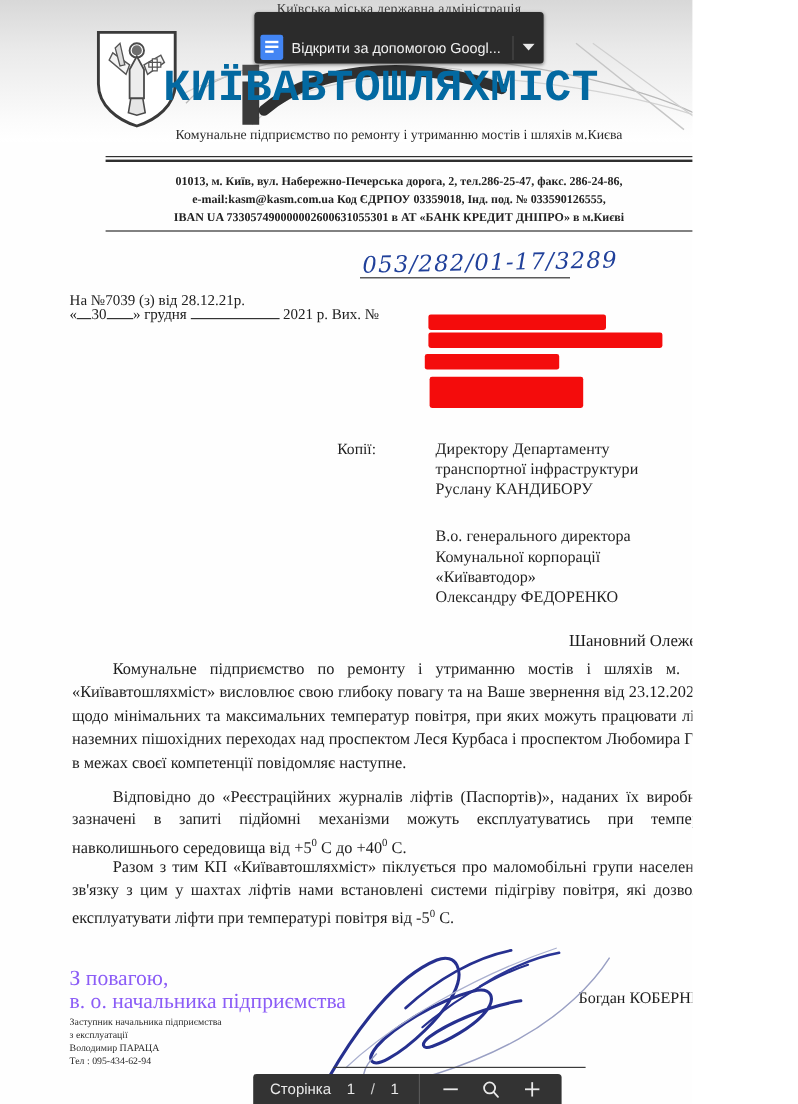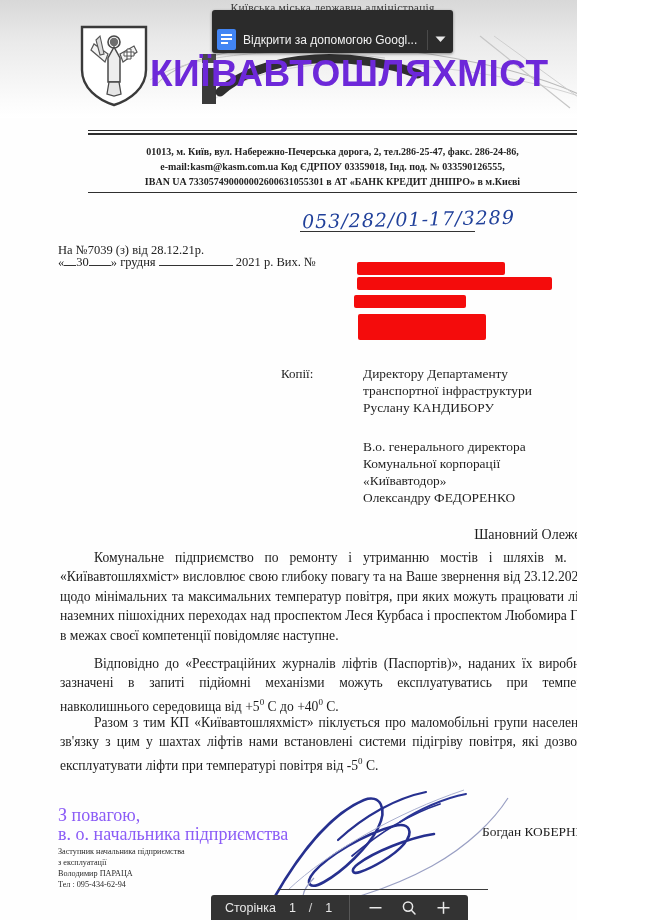--- a/index.html
+++ b/index.html
@@ -62,29 +62,29 @@
   .coat {
     position: absolute;
     left: 78px;
     top: 24px;
     width: 72px;
     height: 84px;
   }
 
   .wordmark {
     position: absolute;
-    left: 150px;
+    left: 136px;
     top: 48px;
     width: 420px;
     height: 52px;
-    font-family: Liberation Sans, sans-serif;
+    font-family: Liberation Mono, monospace;
     font-size: 37px;
     font-weight: bold;
     letter-spacing: .5px;
-    color: #6d28d9;
+    color: #0369a1;
     line-height: 52px;
     white-space: nowrap;
     overflow: hidden;
   }
 
   .swoosh {
     position: absolute;
     left: 150px;
     top: 34px;
     width: 470px;
@@ -385,20 +385,21 @@
       <path d="M0 46 C45 18 140 12 235 24" fill="none" stroke="#cccccc" stroke-width="1"></path>
       <path d="M60 70 C95 32 180 22 290 34 C360 42 420 56 460 74" fill="none" stroke="#d3d3d3" stroke-width="1"></path>
       <path d="M330 2 L420 74" stroke="#c6c6c6" stroke-width="1.2" fill="none"></path>
       <path d="M344 2 L446 76" stroke="#cfcfcf" stroke-width="1" fill="none"></path>
       <path d="M52 34 h14 v36 h-14 z" fill="#3a3a3a"></path>
       <path d="M52 20 h14 v9 h-14 z" fill="#4a4a4a"></path>
       <path d="M70 58 C118 16 210 18 268 40" fill="none" stroke="#2f2f2f" stroke-width="9" stroke-linecap="round"></path>
     </svg>
 
     <div class="wordmark">КИЇВАВТОШЛЯХМІСТ</div>
+    <div class="lh-sub">Комунальне підприємство по ремонту і утриманню мостів і шляхів м.Києва</div>
 
     <div class="lh-rule r1"></div>
     <div class="lh-rule r2"></div>
 
     <div class="contact c1">01013, м. Київ, вул. Набережно-Печерська дорога, 2, тел.286-25-47, факс. 286-24-86,</div>
     <div class="contact c2">e-mail:kasm@kasm.com.ua Код ЄДРПОУ 03359018, Інд. под. № 033590126555,</div>
     <div class="contact c3">IBAN UA 733057490000002600631055301 в АТ «БАНК КРЕДИТ ДНІПРО» в м.Києві</div>
 
     <div class="lh-rule r3"></div>
 

